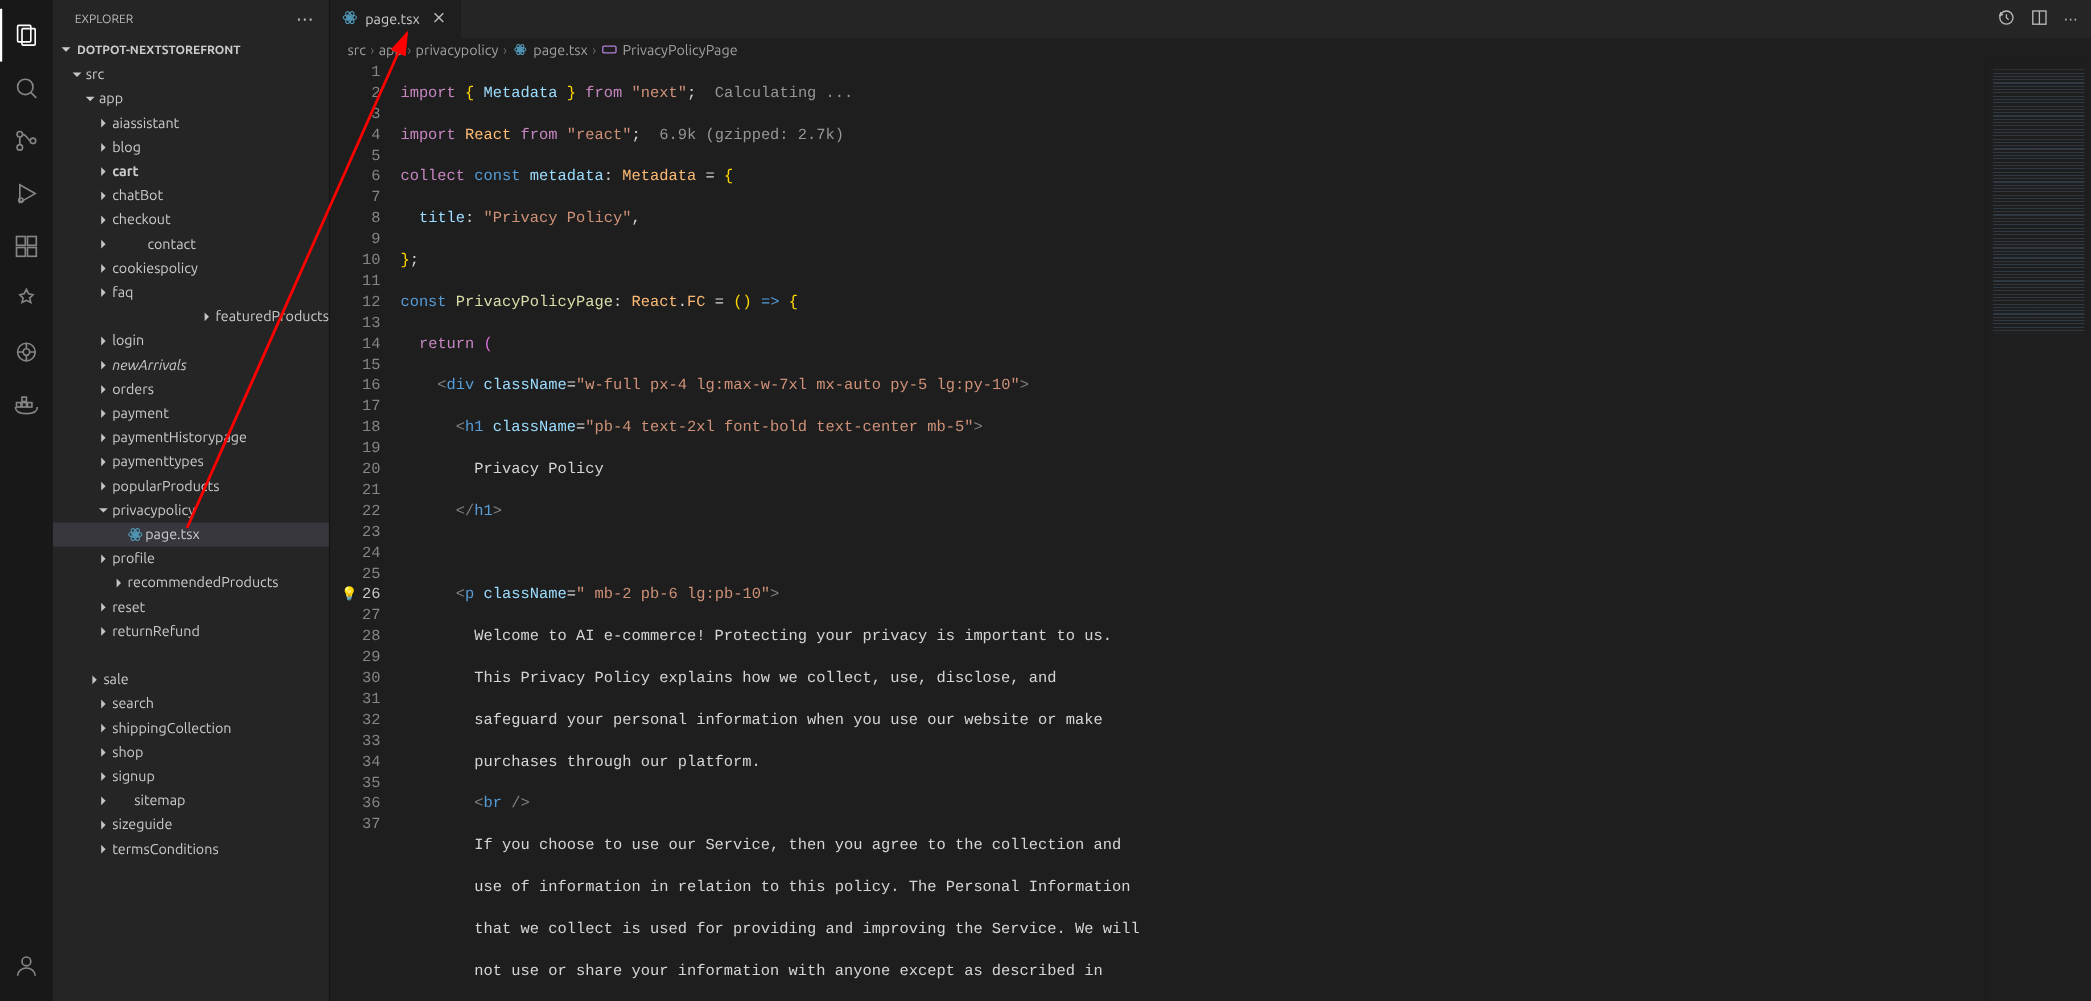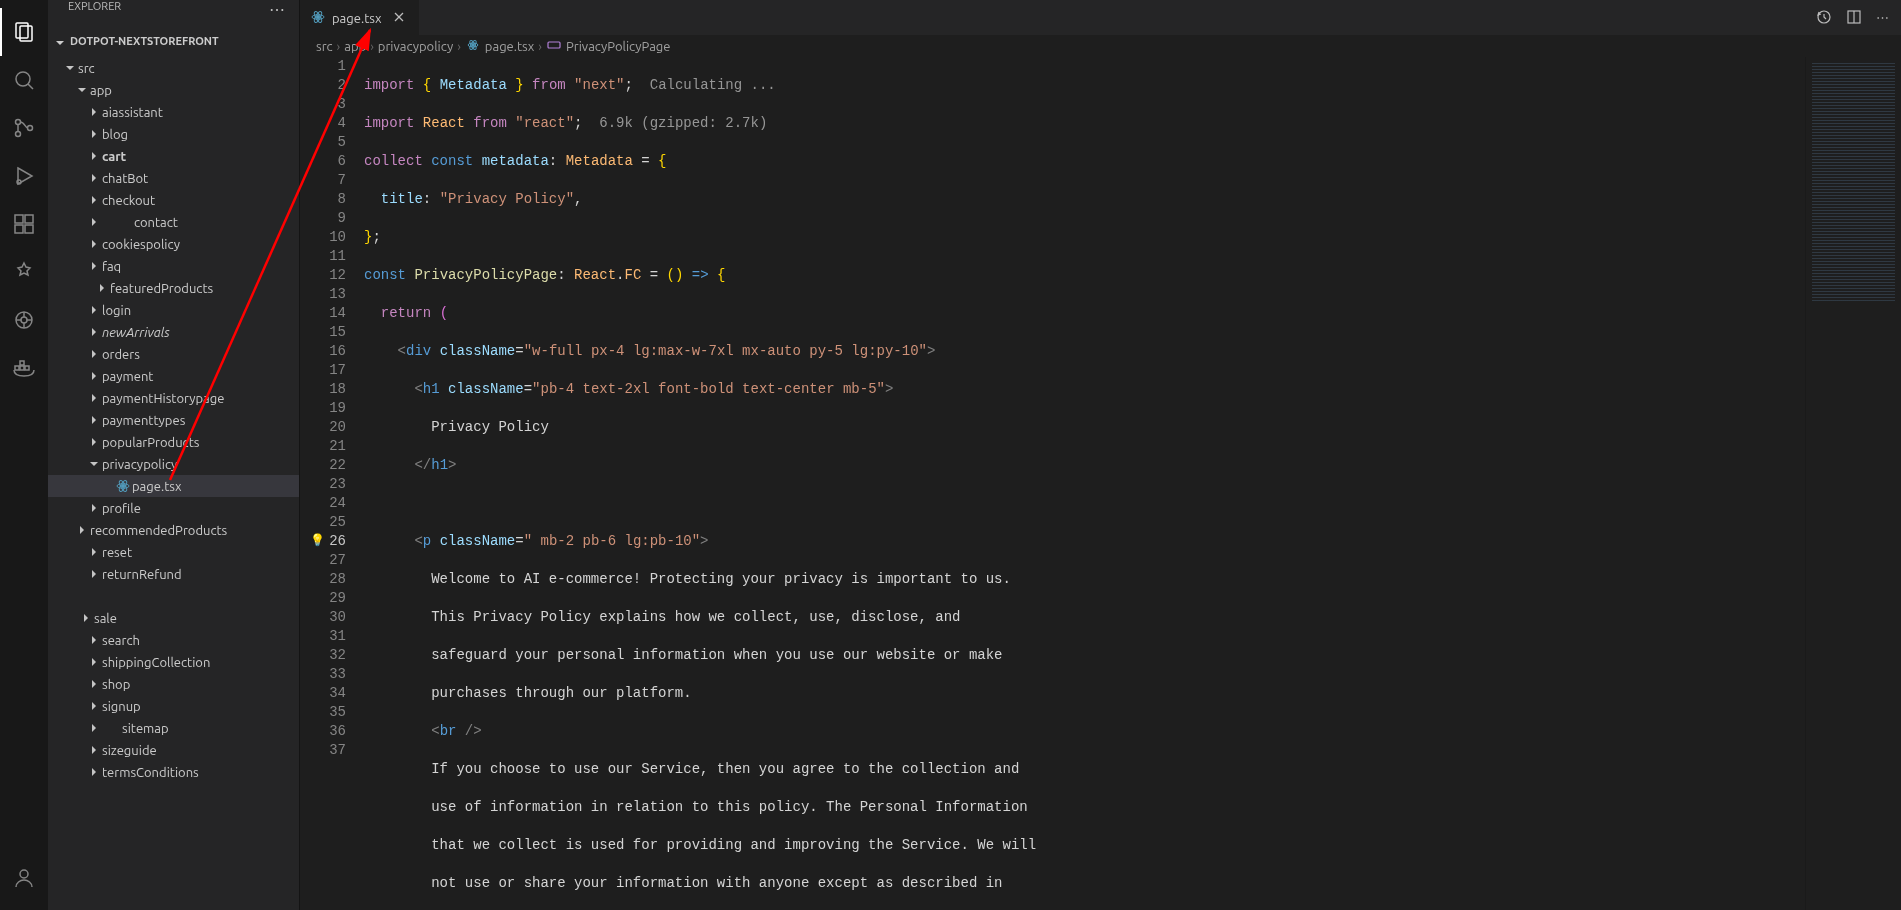--- a/index.html
+++ b/index.html
@@ -79,32 +79,32 @@
   .sidebar {
     width: 252px;
     background: var(--sidebar);
     display: flex;
     flex-direction: column;
     border-right: 1px solid var(--bg-darker);
   }
   .sidebar-header {
     height: 35px;
     display: flex;
-    align-items: flex-start;
+    align-items: center;
     padding: 0 12px 0 20px;
     font-size: 11px;
     color: #bbbbbb;
     text-transform: uppercase;
     justify-content: space-between;
   }
   .sidebar-header .dots { color: #bbbbbb; font-size: 16px; letter-spacing: 2px; cursor: pointer;}
   .project-header {
     height: 22px;
     display: flex;
-    align-items: flex-start;
+    align-items: center;
     padding-left: 4px;
     font-size: 11px;
     font-weight: bold;
     cursor: pointer;
   }
   .project-header .chev { margin-right: 2px; }
   .tree {
     flex: 1;
     overflow-y: auto;
     padding-bottom: 10px;
@@ -414,21 +414,21 @@
             <span>cookiespolicy</span>
           </div>
           <div class="tree-item" style="padding-left: 38px;">
             <span class="chev">
               <svg class="icon-svg" viewBox="0 0 16 16" fill="currentColor">
                 <path d="M6 4l4 4-4 4z"></path>
               </svg>
             </span>
             <span>faq</span>
           </div>
-          <div class="tree-item" style="padding-left: 46px;">
+          <div class="tree-item" style="padding-left: 15px; justify-content: flex-end;">
             <span class="chev">
               <svg class="icon-svg" viewBox="0 0 16 16" fill="currentColor">
                 <path d="M6 4l4 4-4 4z"></path>
               </svg>
             </span>
             <span>featuredProducts</span>
           </div>
           <div class="tree-item" style="padding-left: 38px;">
             <span class="chev">
               <svg class="icon-svg" viewBox="0 0 16 16" fill="currentColor">
@@ -508,21 +508,21 @@
       </div>
       <div id="folders2">
           <div class="tree-item" style="padding-left: 38px;">
             <span class="chev">
               <svg class="icon-svg" viewBox="0 0 16 16" fill="currentColor">
                 <path d="M6 4l4 4-4 4z"></path>
               </svg>
             </span>
             <span>profile</span>
           </div>
-          <div class="tree-item" style="padding-left: 26px;">
+          <div class="tree-item" style="padding-left: 52px;">
             <span class="chev">
               <svg class="icon-svg" viewBox="0 0 16 16" fill="currentColor">
                 <path d="M6 4l4 4-4 4z"></path>
               </svg>
             </span>
             <span>recommendedProducts</span>
           </div>
           <div class="tree-item" style="padding-left: 38px;">
             <span class="chev">
               <svg class="icon-svg" viewBox="0 0 16 16" fill="currentColor">

